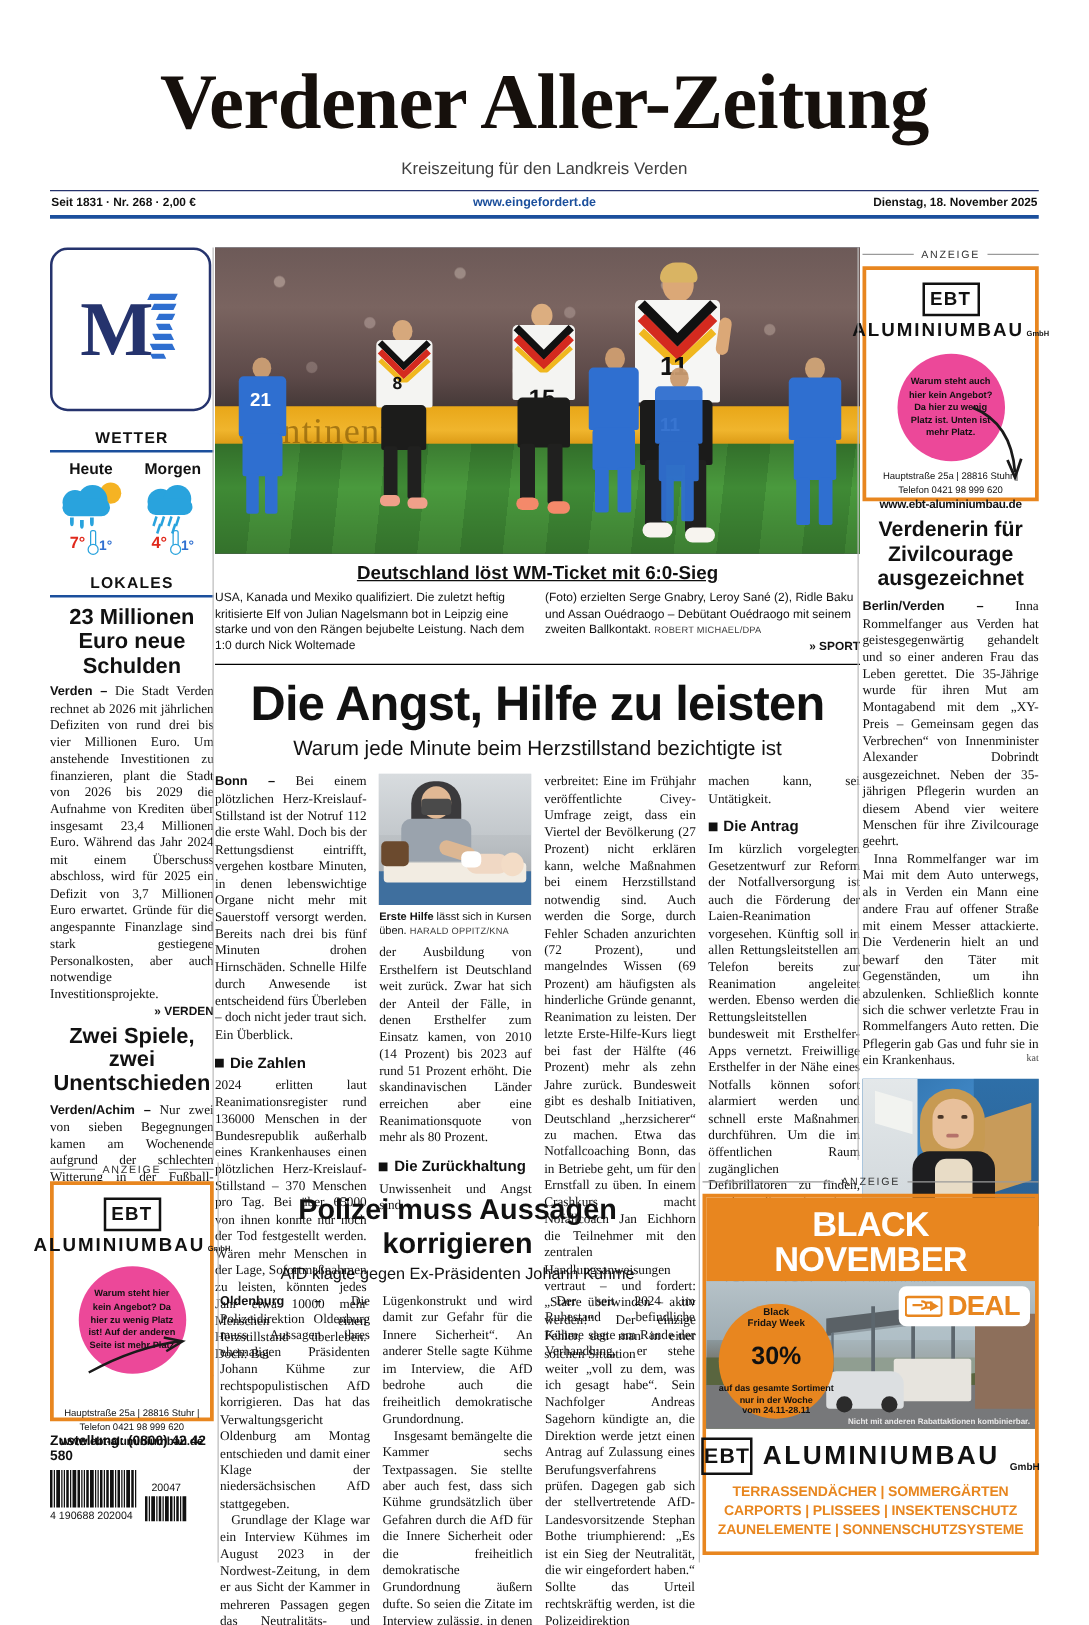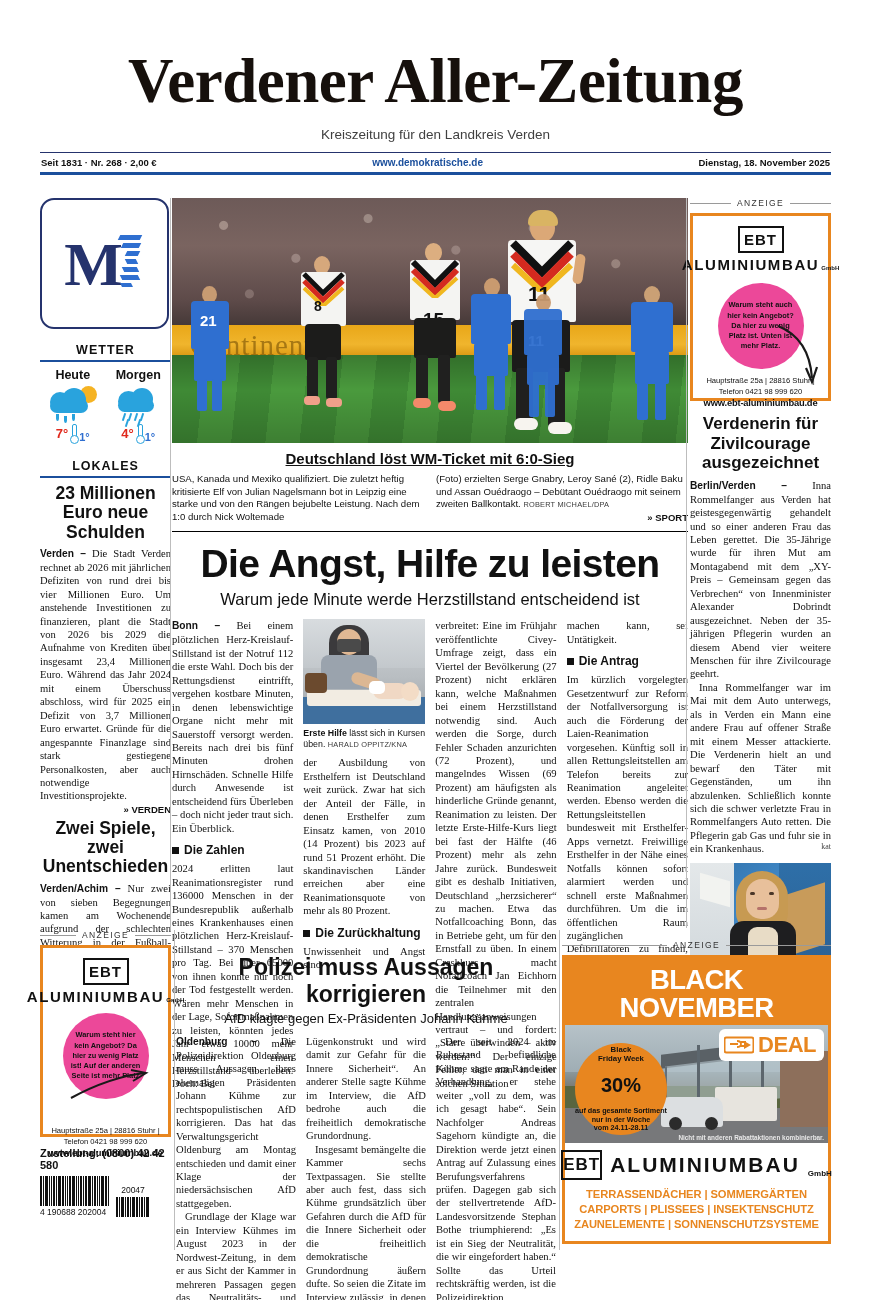--- a/index.html
+++ b/index.html
@@ -242,21 +242,21 @@
 <body>
 
 <div class="page">
 
   <div class="masthead">
     <div class="masthead-title">Verdener Aller-Zeitung</div>
     <div class="masthead-sub">Kreiszeitung für den Landkreis Verden</div>
     <div class="masthead-rule"></div>
     <div class="masthead-info">
       <span>Seit 1831 · Nr. 268 · 2,00 €</span>
-      <span class="web">www.demokratische.de</span>
+      <span class="web">www.eingefordert.de</span>
       <span>Dienstag, 18. November 2025</span>
     </div>
     <div class="masthead-rule2"></div>
   </div>
 
   <div class="col-left">
 
     <div class="logo-box">
       <span class="logo-m">M</span>
       <span class="logo-k">
@@ -425,21 +425,21 @@
       <div class="cap-col">USA, Kanada und Mexiko qualifiziert. Die zuletzt heftig kritisierte Elf von Julian Nagelsmann bot in Leipzig eine starke und von den Rängen bejubelte Leistung. Nach dem 1:0 durch Nick Woltemade</div>
       <div class="cap-col">
         <span>(Foto) erzielten Serge Gnabry, Leroy Sané (2), Ridle Baku und Assan Ouédraogo – Debütant Ouédraogo mit seinem zweiten Ballkontakt.</span>
         <span class="credit">ROBERT MICHAEL/DPA</span>
         <div style="text-align:right;font-weight:700;font-size:9.5px;margin-top:1px;">» SPORT</div>
       </div>
     </div>
     <div class="cap-rule"></div>
 
     <h1 class="big">Die Angst, Hilfe zu leisten</h1>
-    <div class="big-sub">Warum jede Minute werde Herzstillstand entscheidend ist</div>
+    <div class="big-sub">Warum jede Minute beim Herzstillstand bezichtigte ist</div>
 
     <div class="four-col">
 
       <div class="fc">
         <div class="body-txt"><b>Bonn –</b><span> Bei einem plötzlichen Herz-Kreislauf-Stillstand ist der Notruf 112 die erste Wahl. Doch bis der Rettungsdienst eintrifft, vergehen kostbare Minuten, in denen lebenswichtige Organe nicht mehr mit Sauerstoff versorgt werden. Bereits nach drei bis fünf Minuten drohen Hirnschäden. Schnelle Hilfe durch Anwesende ist entscheidend fürs Überleben – doch nicht jeder traut sich. Ein Überblick.</span></div>
         <div class="sub-head">Die Zahlen</div>
         <div class="body-txt">2024 erlitten laut Reanimationsregister rund 136000 Menschen in der Bundesrepublik außerhalb eines Krankenhauses einen plötzlichen Herz-Kreislauf-Stillstand – 370 Menschen pro Tag. Bei über 65000 von ihnen konnte nur noch der Tod festgestellt werden. Wären mehr Menschen in der Lage, Sofortmaßnahmen zu leisten, könnten jedes Jahr etwa 10000 mehr Menschen einen Herzstillstand überleben. Doch: Bei</div>
       </div>
 
       <div class="fc">

